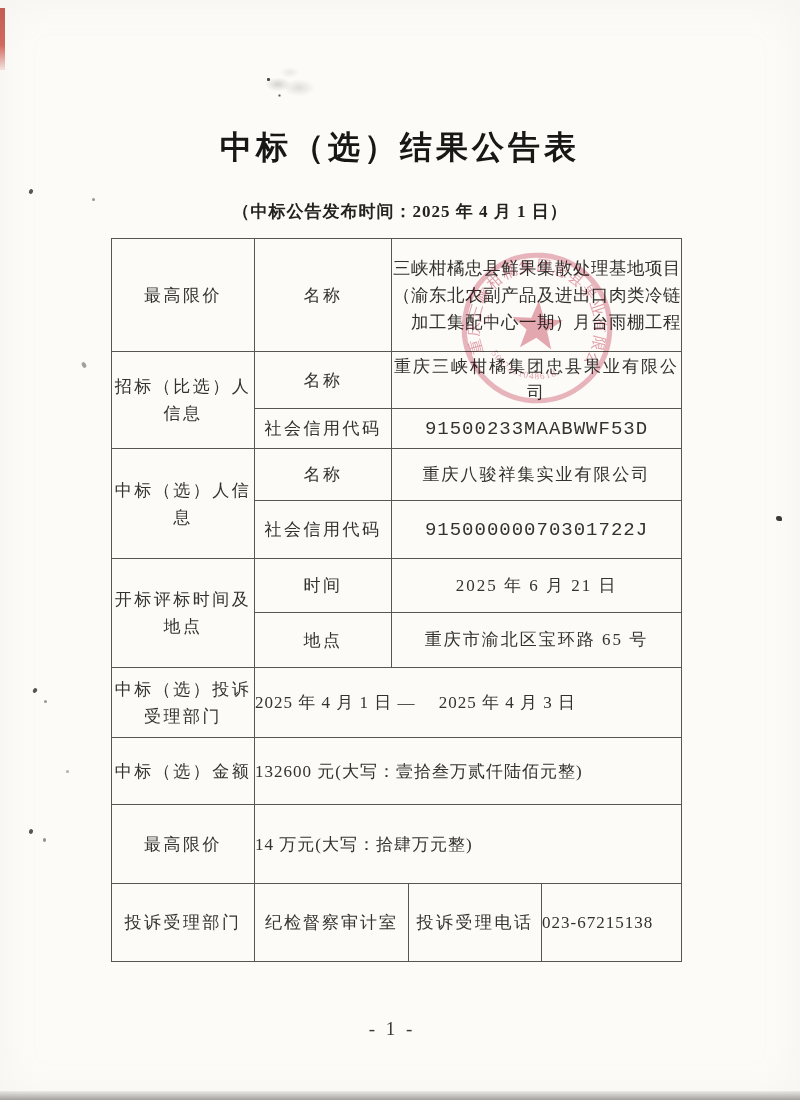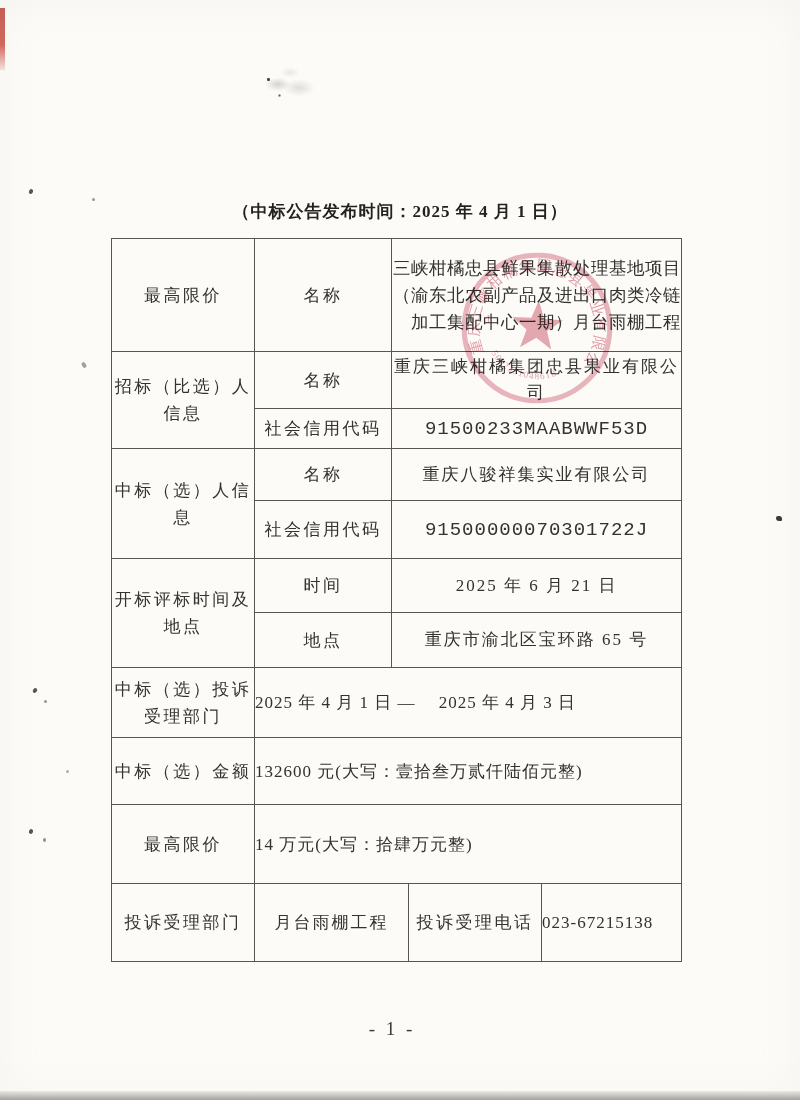--- a/index.html
+++ b/index.html
@@ -132,20 +132,21 @@
   <div class="speck sp1"></div>
   <div class="speck sp2"></div>
   <div class="speck sp3"></div>
   <div class="speck sp4"></div>
   <div class="speck sp5"></div>
   <div class="speck sp6"></div>
   <div class="speck sp7"></div>
   <div class="speck sp8"></div>
   <div class="speck sp9"></div>
 
+  <h1 class="doc-title">中标（选）结果公告表</h1>
   <div class="doc-subtitle">（中标公告发布时间：2025 年 4 月 1 日）</div>
 
   <table class="result">
     <colgroup>
       <col style="width:143px">
         <col style="width:137px">
         <col style="width:17px">
         <col style="width:133px">
         <col style="width:140px">
     </colgroup>
@@ -189,21 +190,21 @@
     <tr style="height:67px">
       <td class="lbl">中标（选）金额</td>
       <td class="val-left" colspan="4">132600 元(大写：壹拾叁万贰仟陆佰元整)</td>
     </tr>
     <tr style="height:79px">
       <td class="lbl">最高限价</td>
       <td class="val-left" colspan="4">14 万元(大写：拾肆万元整)</td>
     </tr>
     <tr style="height:78px">
       <td class="lbl">投诉受理部门</td>
-      <td class="val" colspan="2">月台雨棚工程</td>
+      <td class="val" colspan="2">纪检督察审计室</td>
       <td class="lbl">投诉受理电话</td>
       <td class="val-left">023-67215138</td>
     </tr>
   </tbody>
     </table>
 
   <svg class="stamp" viewBox="0 0 160 160">
     <circle cx="80" cy="80" r="71" fill="none" stroke-width="5" opacity="0.5" stroke="#cc5068"></circle>
     <polygon points="80,53 86.2,70.5 104.7,71 90,82.2 95.3,100 80,89.5 64.7,100 70,82.2 55.3,71 73.8,70.5" opacity="0.6" fill="#cc5068"></polygon>
     <defs>

